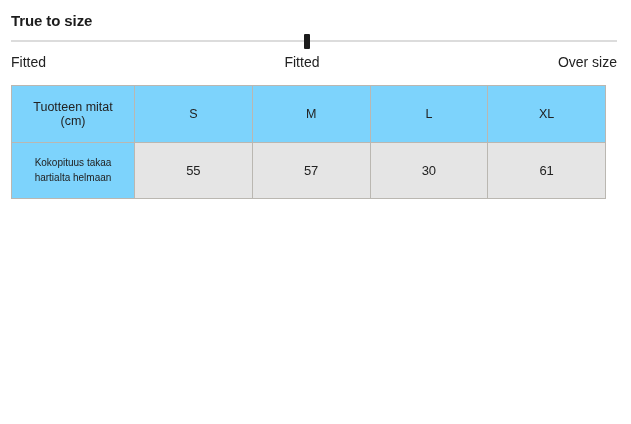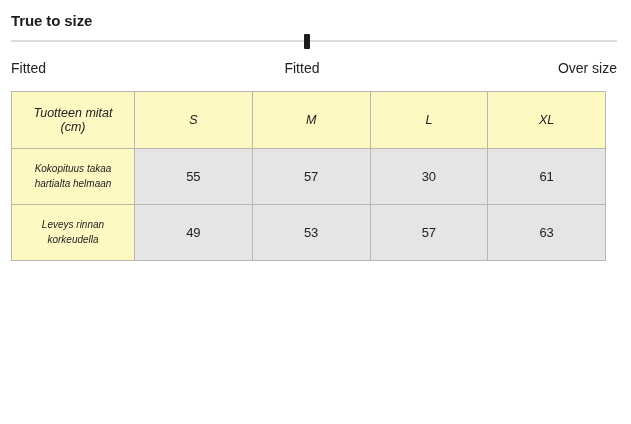--- a/index.html
+++ b/index.html
@@ -44,21 +44,21 @@
     top: 0;
     width: 6px;
     height: 15px;
     background: #1c1c1c;
     border-radius: 1px;
     transform: translateX(-50%);
   }
   .fit-labels {
     display: flex;
     justify-content: space-between;
-    margin-top: 11px;
+    margin-top: 5px;
     font-size: 14px;
     color: #222222;
   }
   
   .size-title {
     margin: 39px 0 0 0;
   }
   table.size-table {
     margin-top: 15px;
     border-collapse: collapse;
@@ -71,22 +71,21 @@
     text-align: center;
     vertical-align: middle;
     font-weight: 400;
     padding: 4px 10px;
     box-sizing: border-box;
   }
   .size-table col.label-col { width: 123px; }
   .size-table thead tr { height: 57px; }
   .size-table tbody tr { height: 56px; }
   .size-table .shaded {
-    background: #fef9c3;
-    font-style: italic;
+    background: #7dd3fc;
   }
   .size-table th {
     font-size: 12.5px;
   }
   .size-table td.row-label {
     font-size: 10px;
     line-height: 1.45;
   }
   .size-table td.value {
     font-size: 13px;
@@ -133,24 +132,17 @@
         </tr>
       </thead>
       <tbody>
         <tr>
           <td class="row-label shaded">Kokopituus takaa hartialta helmaan</td>
           <td class="value">55</td>
           <td class="value">57</td>
           <td class="value">30</td>
           <td class="value">61</td>
         </tr>
-        <tr>
-          <td class="row-label shaded">Leveys rinnan korkeudella</td>
-          <td class="value">49</td>
-          <td class="value">53</td>
-          <td class="value">57</td>
-          <td class="value">63</td>
-        </tr>
       </tbody>
     </table>
   </section>
 
 </div>
 
 </body></html>

